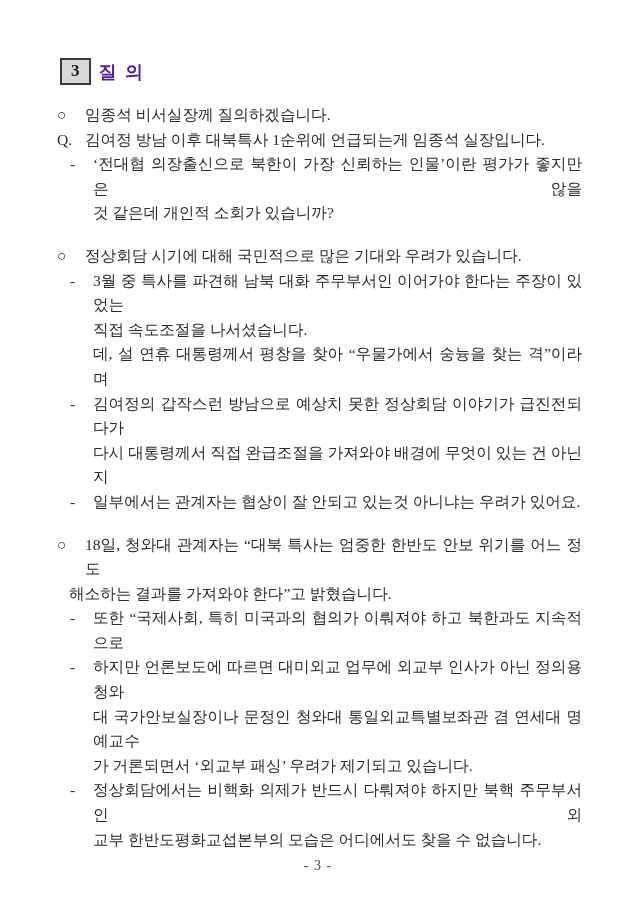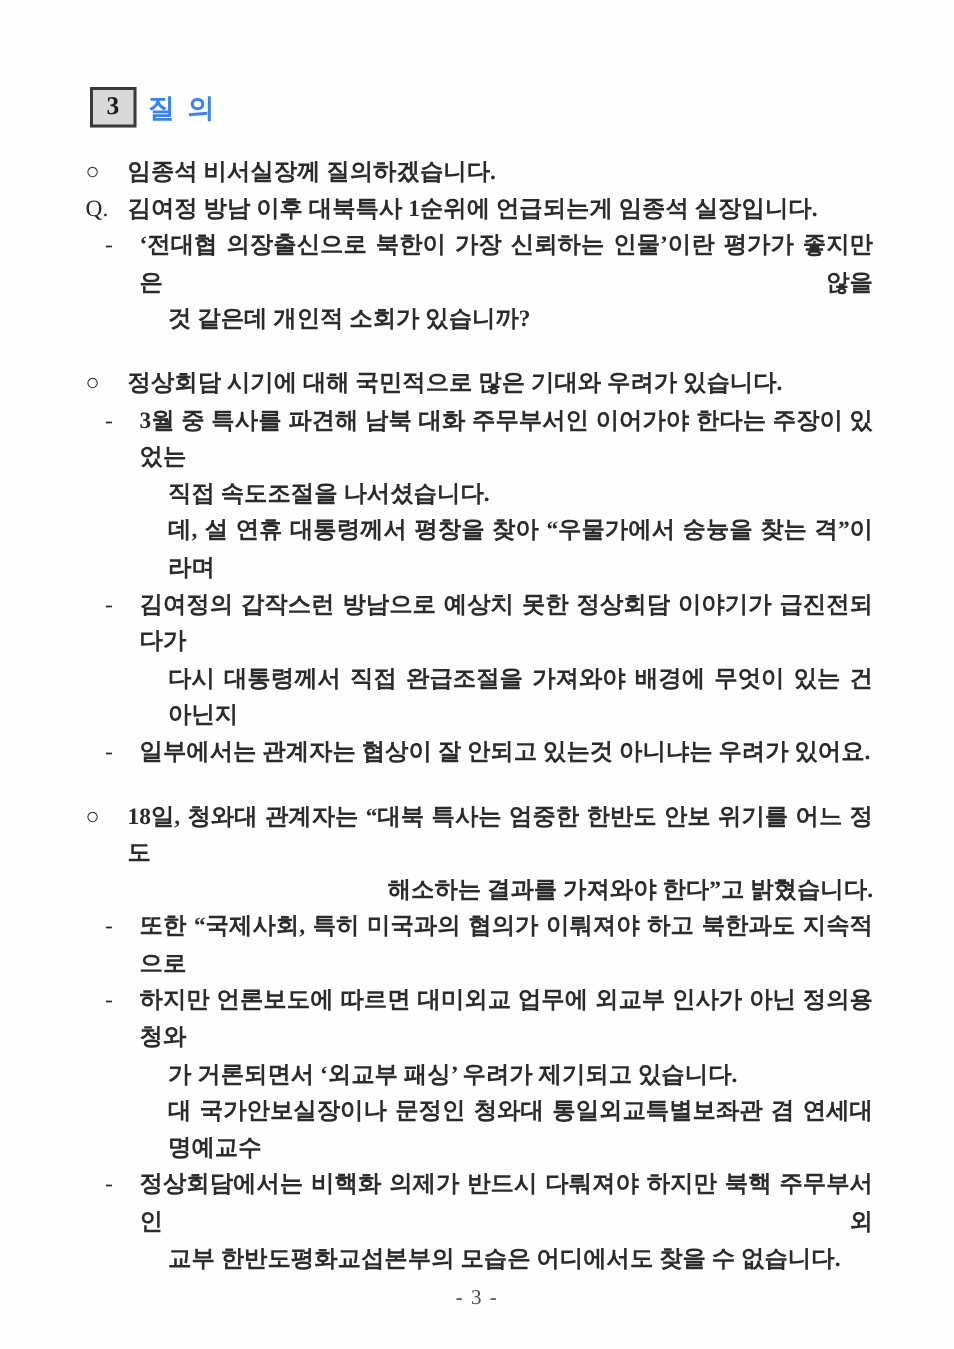--- a/index.html
+++ b/index.html
@@ -31,45 +31,44 @@
     font-weight: bold;
     font-size: 17px;
     line-height: 20px;
     padding: 1px 9px 2px 9px;
     margin-right: 8px;
   }
   .section-title {
     font-weight: bold;
     font-size: 18px;
     letter-spacing: 2px;
-    color: #3b82f6;
+    color: #4c1d95;
   }
   .block {
     margin-bottom: 18px;
   }
   .line {
     display: flex;
     font-size: 15.6px;
     line-height: 24.6px;
     white-space: nowrap;
   }
   .line .marker {
     flex: 0 0 auto;
     display: inline-block;
   }
   .line .text {
     flex: 1 1 auto;
     white-space: normal;
-    font-weight: bold;
   }
   .line.lv0 .marker { width: 28px; }
   .line.lv1 { margin-left: 13px; }
   .line.lv1 .marker { width: 23px; }
-  .line.cont0 { margin-left: 12px; text-align: right; }
-  .line.cont1 { margin-left: 55px; }
+  .line.cont0 { margin-left: 12px; }
+  .line.cont1 { margin-left: 36px; }
   .line.fill .text {
     text-align: justify;
     text-align-last: justify;
   }
   .page-number {
     position: absolute;
     left: 0;
     right: 0;
     top: 858px;
     text-align: center;
@@ -142,25 +141,25 @@
           <span class="text">해소하는 결과를 가져와야 한다”고 밝혔습니다.</span>
         </div>
         <div class="line lv1 fill">
           <span class="marker">-</span>
           <span class="text">또한 “국제사회, 특히 미국과의 협의가 이뤄져야 하고 북한과도 지속적으로</span>
         </div>
         <div class="line lv1 fill">
           <span class="marker">-</span>
           <span class="text">하지만 언론보도에 따르면 대미외교 업무에 외교부 인사가 아닌 정의용 청와</span>
         </div>
+        <div class="line cont1 fill">
+          <span class="text">대 국가안보실장이나 문정인 청와대 통일외교특별보좌관 겸 연세대 명예교수</span>
+        </div>
         <div class="line cont1">
           <span class="text">가 거론되면서 ‘외교부 패싱’ 우려가 제기되고 있습니다.</span>
-        </div>
-        <div class="line cont1 fill">
-          <span class="text">대 국가안보실장이나 문정인 청와대 통일외교특별보좌관 겸 연세대 명예교수</span>
         </div>
         <div class="line lv1 fill">
           <span class="marker">-</span>
           <span class="text">정상회담에서는 비핵화 의제가 반드시 다뤄져야 하지만 북핵 주무부서인 외</span>
         </div>
         <div class="line cont1">
           <span class="text">교부 한반도평화교섭본부의 모습은 어디에서도 찾을 수 없습니다.</span>
         </div>
       </div>
     </div>

